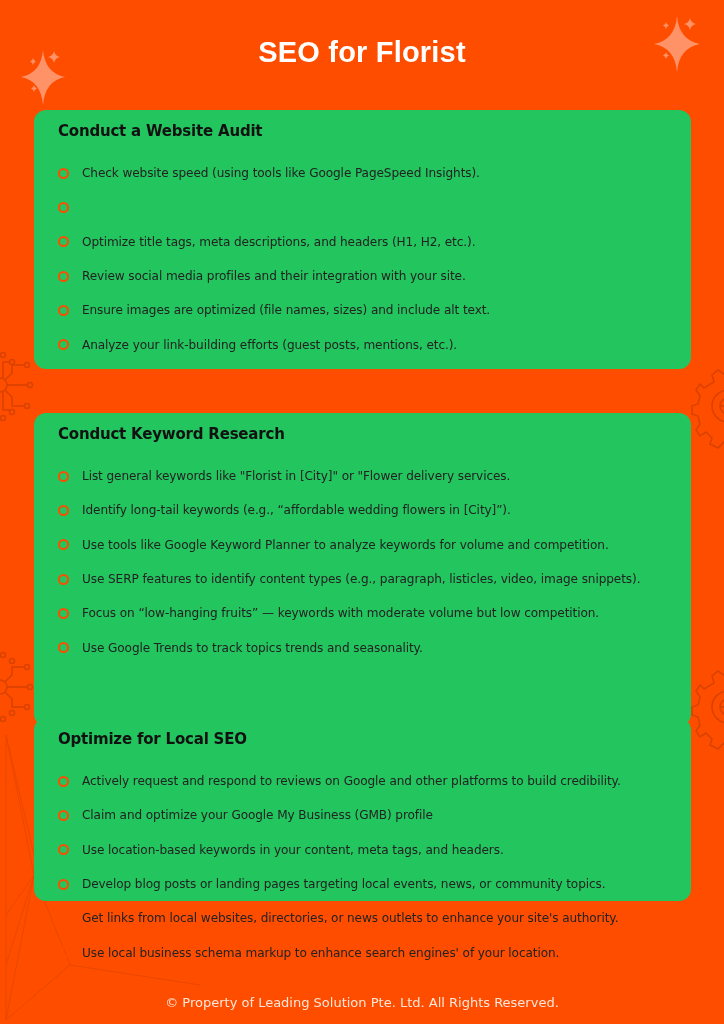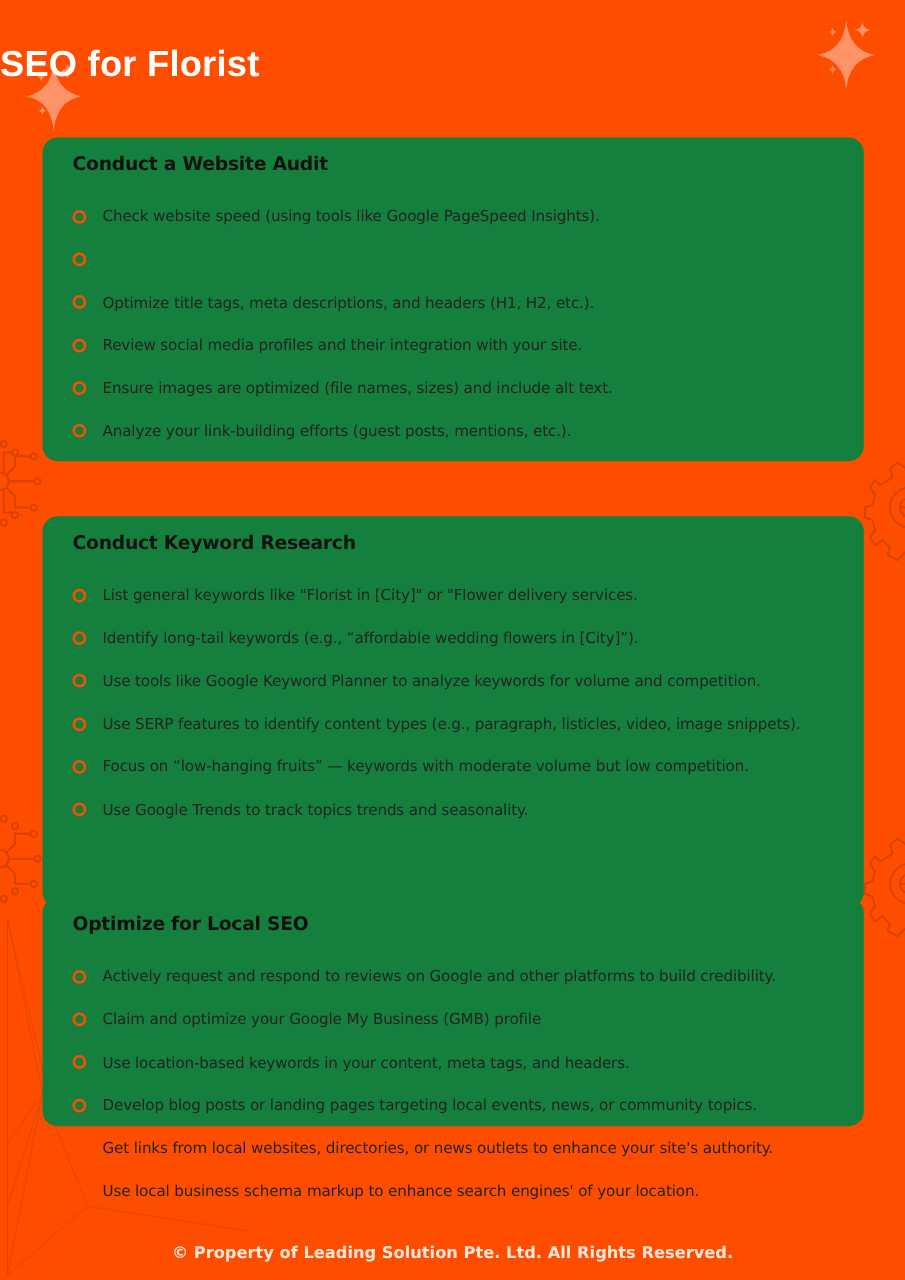--- a/index.html
+++ b/index.html
@@ -6,33 +6,34 @@
   html, body { width: 724px; height: 1024px; }
   body {
     background: #ff4d00;
     font-family: "DejaVu Sans", sans-serif;
     position: relative;
     overflow: hidden;
   }
   .title {
     position: absolute;
     top: 36px; left: 0; width: 724px;
+    text-align: center;
     color: #ffffff;
     font-family: "Liberation Sans", sans-serif;
     font-weight: bold;
     font-size: 29px;
     letter-spacing: 0.2px;
   }
   .sparkle { position: absolute; }
   .deco { position: absolute; }
   .card {
     position: absolute;
     left: 34px;
     width: 657px;
-    background: #15803d;
+    background: #22c55e;
     border-radius: 12px;
     text-decoration: underline;
   }
   .card-title {
     position: absolute;
     left: 24px; top: 12px;
     font-family: "DejaVu Sans", sans-serif;
     font-weight: bold;
     font-size: 15px;
     color: #111111;
@@ -59,21 +60,20 @@
     color: #222222;
     white-space: nowrap;
     letter-spacing: -0.1px;
   }
   .footer {
     position: absolute;
     top: 995px; left: 0; width: 724px;
     text-align: center;
     color: #ffe6d9;
     font-size: 13px;
-    font-weight: bold;
   }
 </style>
 </head>
 <body>
 
 <svg class="sparkle" style="left:20px;top:45px" width="50" height="60" viewBox="0 0 50 60">
   <path d="M23 5 Q25 28 45 32 Q25 36 23 60 Q21 36 1 32 Q21 28 23 5Z" fill="#ff9266"></path>
   <path d="M34 6 Q35 11 40 12 Q35 13 34 18 Q33 13 28 12 Q33 11 34 6Z" fill="#ff9266"></path>
   <path d="M13 13 Q13.5 16 16 16.5 Q13.5 17 13 20 Q12.5 17 10 16.5 Q12.5 16 13 13Z" fill="#ff9266"></path>
   <path d="M14 40 Q14.5 43 17 43.5 Q14.5 44 14 47 Q13.5 44 11 43.5 Q13.5 43 14 40Z" fill="#ff9266"></path>

